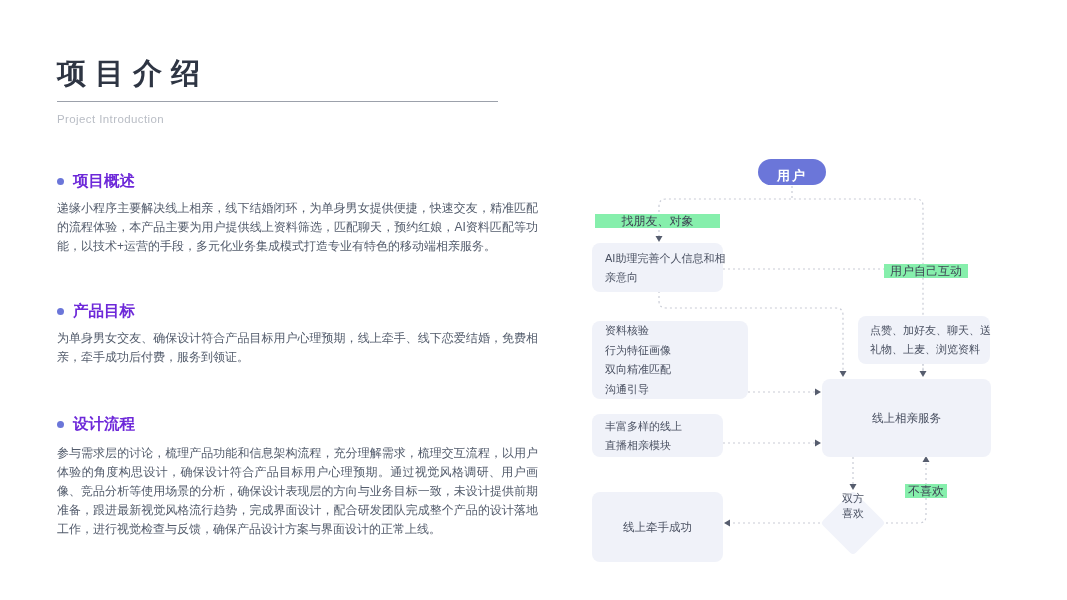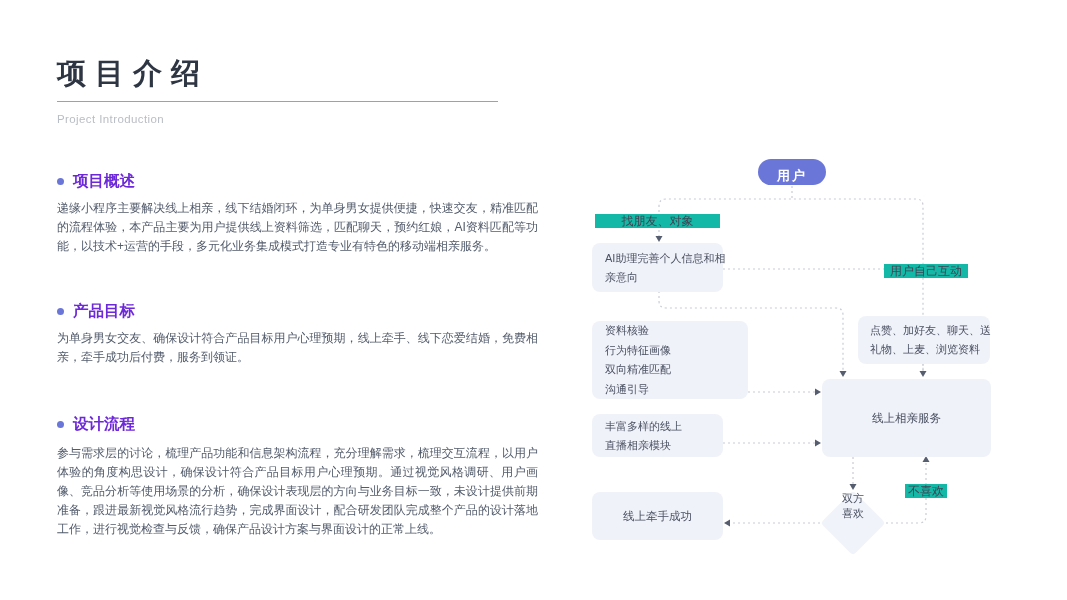--- a/index.html
+++ b/index.html
@@ -49,21 +49,21 @@
   }
   
   .flow-svg{left:0;top:0;width:1067px;height:600px;}
   .pill{
     left:758px;top:159px;width:68px;height:26px;
     background:var(--accent);border-radius:13px;
     color:#fff;font-size:13px;font-weight:bold;letter-spacing:2px;
     display:flex;align-items:flex-end;justify-content:center;
   }
   .flow-label{
-    font-size:12px;color:#3E4554;background:#14b8a6;
+    font-size:12px;color:#3E4554;background:#86efac;
     text-align:center;line-height:14px;padding:0 2px;
     white-space:nowrap;
   }
   .node{
     background:var(--node-bg);border-radius:8px;
     color:var(--nodetext);font-size:11px;line-height:19px;
   }
   .node .ln{white-space:nowrap;}
   .pad{padding:7px 13px;display:flex;flex-direction:column;justify-content:center;}
   .center{display:flex;align-items:center;justify-content:center;font-size:11.5px;}
@@ -154,21 +154,21 @@
   <div class="ln">行为特征画像</div>
   <div class="ln">双向精准匹配</div>
   <div class="ln">沟通引导</div>
 </div>
 
 <div class="abs node pad" style="left:592px;top:414px;width:131px;height:43px;">
   <div class="ln">丰富多样的线上</div>
   <div class="ln">直播相亲模块</div>
 </div>
 
-<div class="abs node center" style="left:592px;top:492px;width:131px;height:48px;">线上牵手成功</div>
+<div class="abs node center" style="left:592px;top:492px;width:131px;height:70px;">线上牵手成功</div>
 
 <div class="abs node pad" style="left:858px;top:316px;width:132px;height:48px;padding:5px 12px;">
   <div class="ln">点赞、加好友、聊天、送</div>
   <div class="ln">礼物、上麦、浏览资料</div>
 </div>
 
 <div class="abs node center" style="left:822px;top:379px;width:169px;height:78px;">线上相亲服务</div>
 
 <div class="abs diamond"></div>
 <div class="abs diamond-text">

